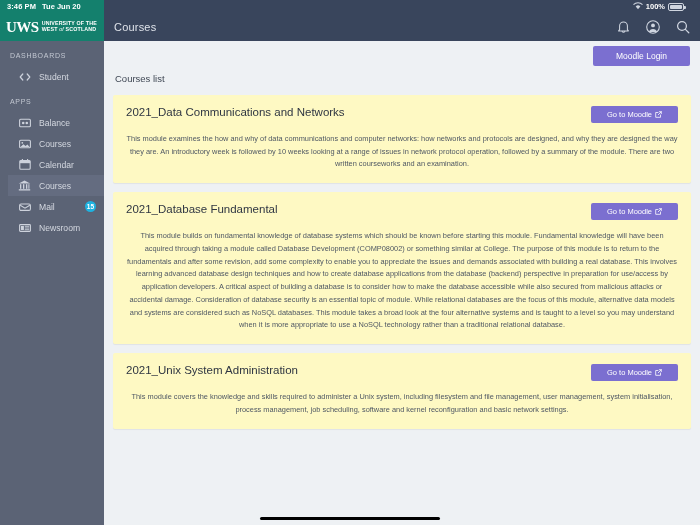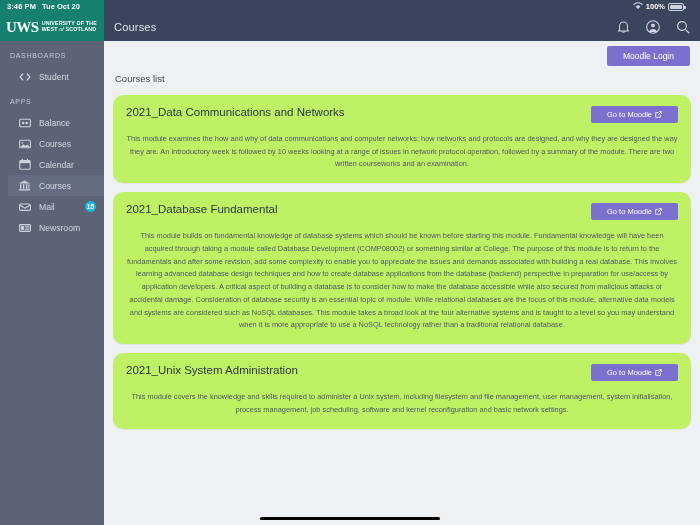--- a/index.html
+++ b/index.html
@@ -93,29 +93,29 @@
   .topbar-title { color: #dfe3ea; font-size: 11px; letter-spacing: .2px; flex: 1; }
   .topbar-icons { display: flex; align-items: center; gap: 16px; color: #cfd5e0; }
   .topbar-icons svg { display: block; cursor: pointer; }
 
   .subbar {
     height: 30px; display: flex; align-items: center; justify-content: flex-end;
     padding: 0 10px; flex: 0 0 30px;
   }
   .btn-moodle-login {
     background: #7b6fd0; color: #fff; border: none; border-radius: 2px;
-    font-size: 8.5px; padding: 5px 16px; cursor: pointer;
+    font-size: 8.5px; padding: 5px 23px; cursor: pointer;
     font-family: "Liberation Sans", sans-serif;
   }
 
   .content { flex: 1; overflow: hidden; padding: 0 9px 0 9px; }
   .page-title { font-size: 9.5px; color: #3f4754; margin: 2px 0 11px 2px; }
 
   .card {
-    background: #bef264; border-radius: 10px; margin-bottom: 9px;
+    background: #fef9c3; border-radius: 2px; margin-bottom: 9px;
     padding: 10px 13px 12px 13px; box-shadow: 0 1px 1px rgba(0,0,0,.06);
   }
   .card-head { display: flex; align-items: flex-start; }
   .card-title {
     font-size: 11.5px; color: #2f3642; font-weight: normal;
     flex: 1; line-height: 1.3;
   }
   .btn-goto {
     background: #7b6fd0; color: #fff; border: none; border-radius: 2px;
     font-size: 7.5px; padding: 4px 16px; cursor: pointer; white-space: nowrap;
@@ -135,21 +135,21 @@
   }
 </style>
 </head>
 <body>
 
 <div id="app">
 
   <div class="statusbar">
     <div class="sb-left">
       <span class="sb-time">3:46 PM</span>
-      <span class="sb-date">Tue Oct 20</span>
+      <span class="sb-date">Tue Jun 20</span>
     </div>
     <div class="sb-right">
       <span class="wifi-ico">
         <svg width="10" height="8" viewBox="0 0 10 8">
             <path d="M5 7.2 L7.3 4.4 A3.4 3.4 0 0 0 2.7 4.4 Z" fill="#cfd5df"></path>
             <path d="M0.5 2.6 A6.5 6.5 0 0 1 9.5 2.6" stroke="#cfd5df" stroke-width="1.1" fill="none"></path>
           </svg>
       </span>
       <span>100%</span>
       <span class="batt">

